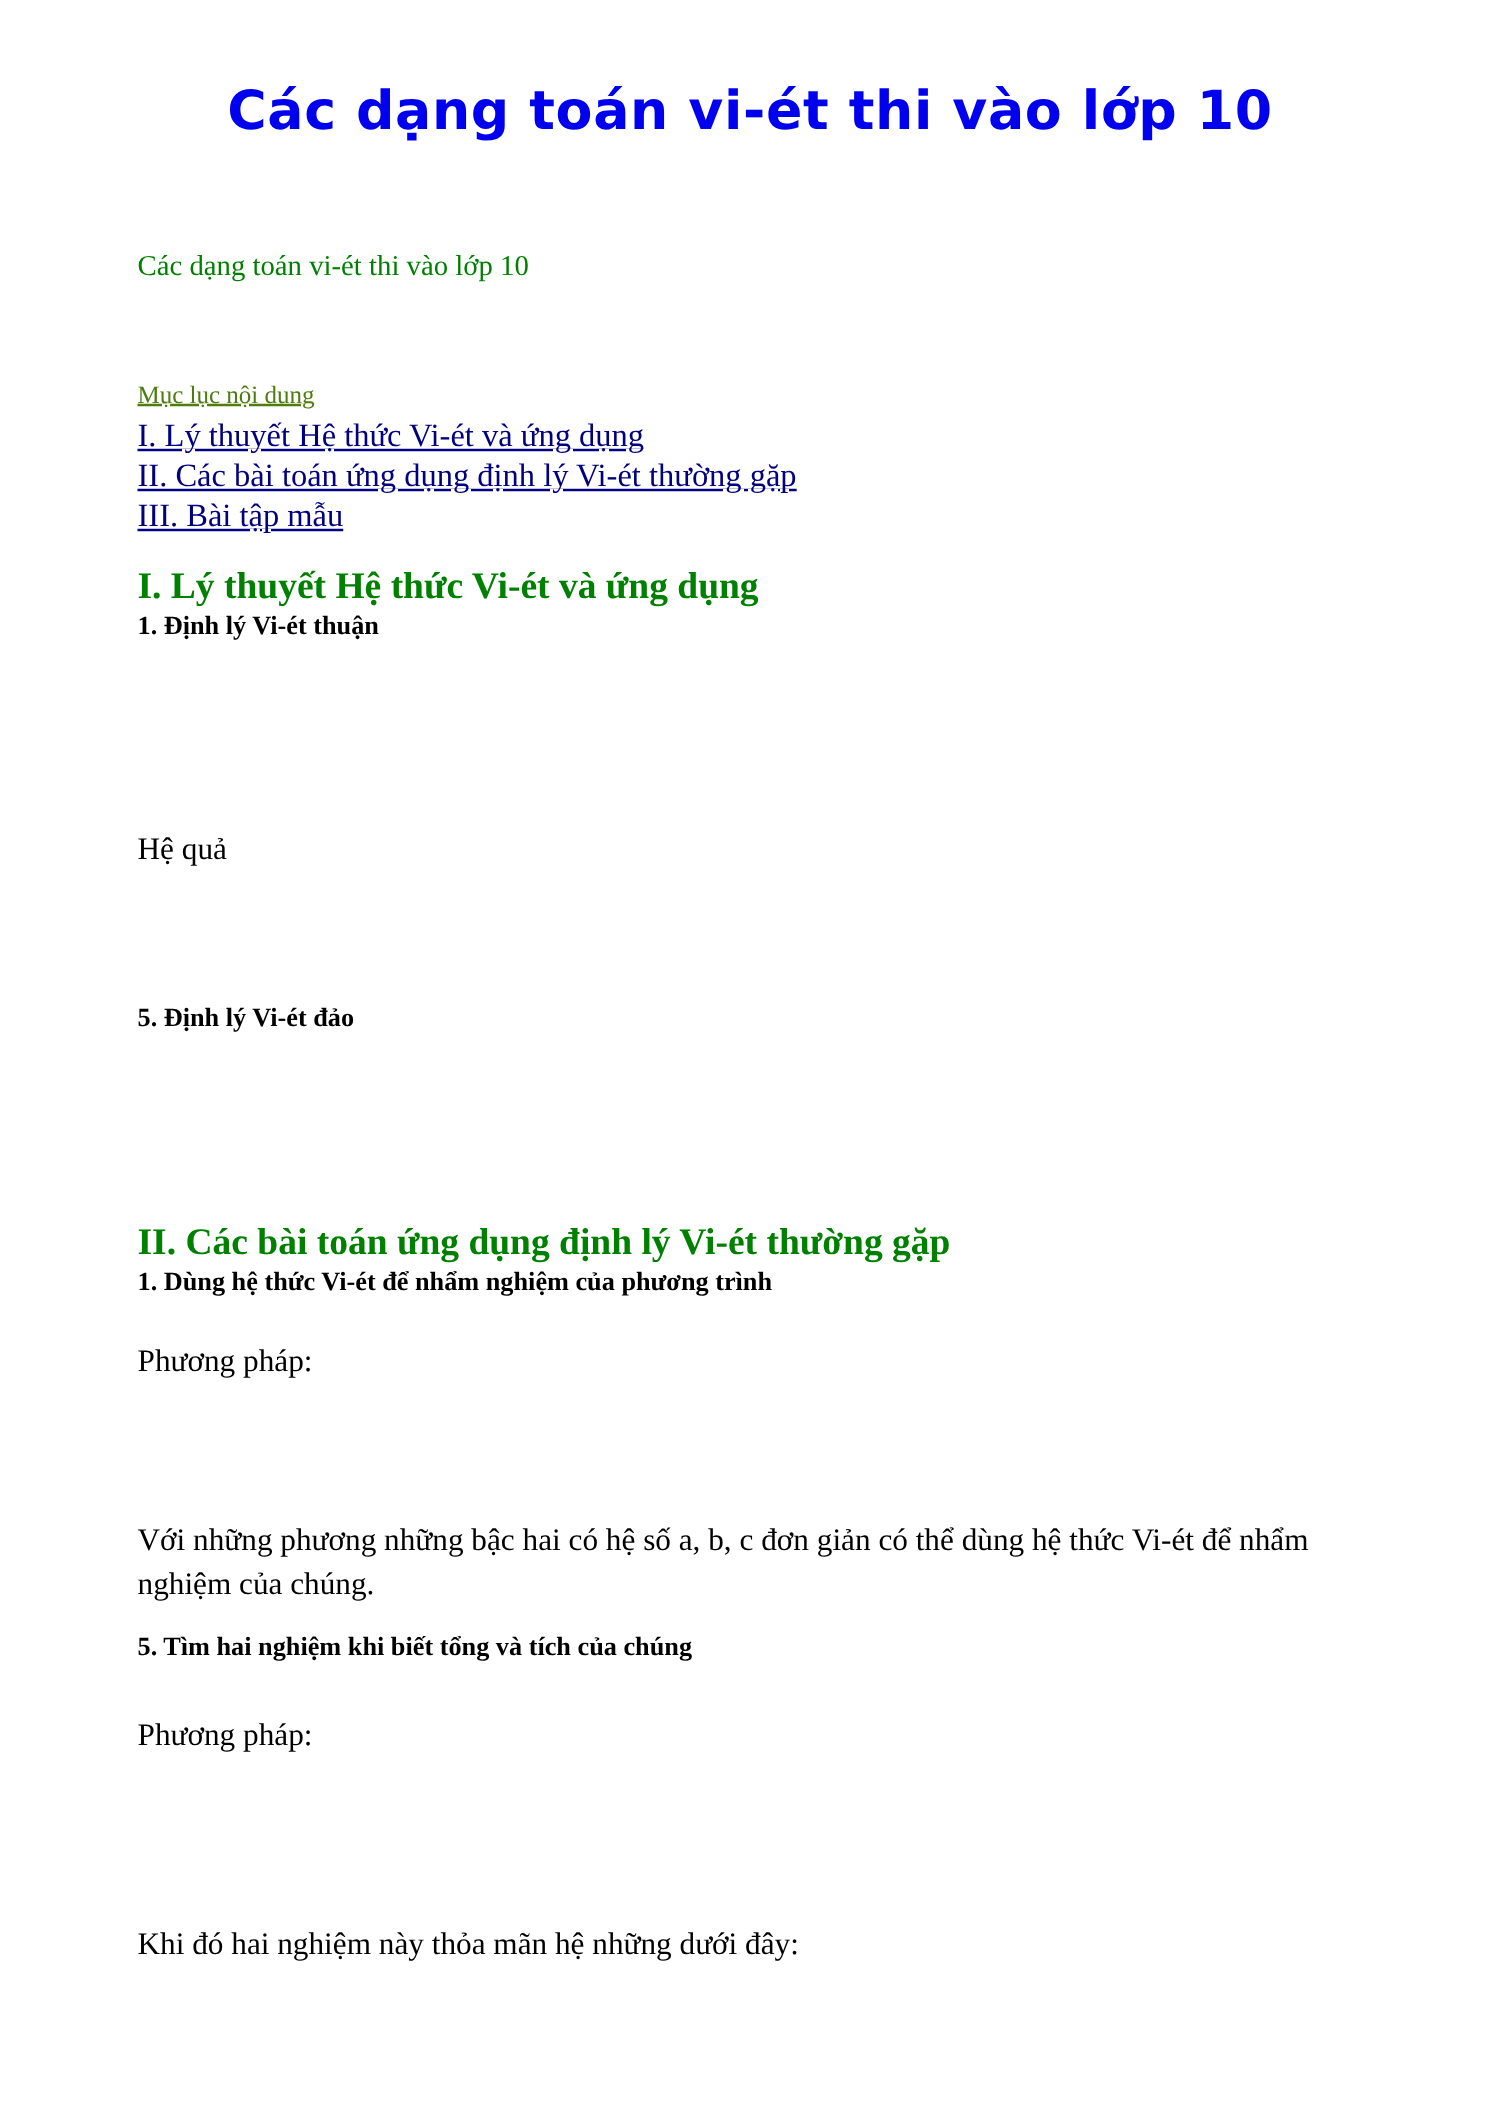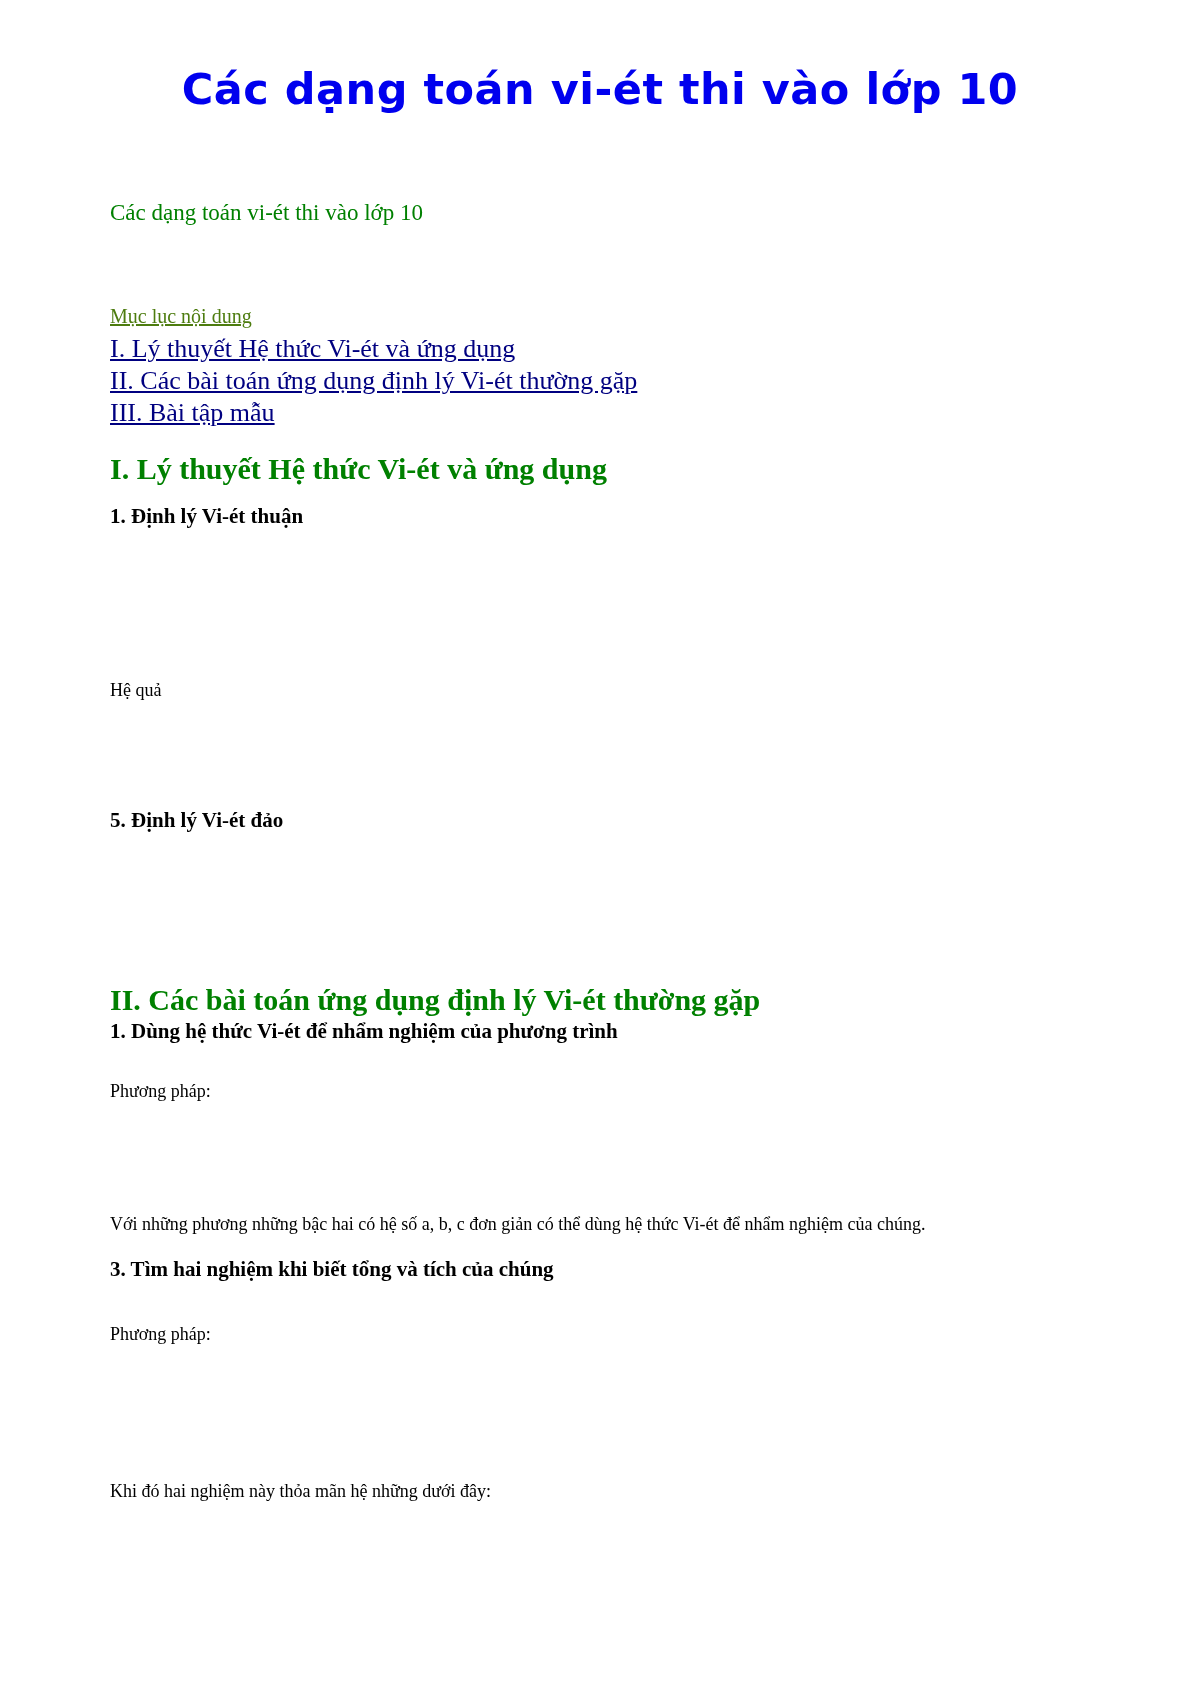--- a/index.html
+++ b/index.html
@@ -58,26 +58,26 @@
     color: #008000;
   }
   h2.sec1 { margin-top: 22px; }
   h2.sec2 { margin-top: 10px; }
   h3.sub-heading {
     font-size: 21px;
     line-height: 1.3;
     font-weight: bold;
     color: #000000;
   }
-  .mt16 { margin-top: 16px; }
+  .mt16 { }
   .mt25 { margin-top: 25px; }
   .mt14 { }
   .mt19 { margin-top: 19px; }
   .body-text {
-    font-size: 18px;
+    font-size: 25px;
     line-height: 1.4;
     color: #000000;
     max-width: 985px;
   }
   .mt28 { margin-top: 28px; }
   .mt33 { margin-top: 33px; }
   .mt39 { margin-top: 39px; }
   
   .formula-gap-a { height: 147px; }
   .formula-gap-b { height: 79px; }
@@ -120,21 +120,21 @@
   <h2 class="section-heading sec2">II. Các bài toán ứng dụng định lý Vi-ét thường gặp</h2>
 
   <h3 class="sub-heading mt14">1. Dùng hệ thức Vi-ét để nhẩm nghiệm của phương trình</h3>
 
   <div class="body-text mt33">Phương pháp:</div>
 
   <div class="formula-gap-d"></div>
 
   <p class="body-text">Với những phương những bậc hai có hệ số a, b, c đơn giản có thể dùng hệ thức Vi-ét để nhẩm nghiệm của chúng.</p>
 
-  <h3 class="sub-heading mt19">3. Tìm hai nghiệm khi biết tổng và tích của chúng</h3>
+  <h3 class="sub-heading mt19">5. Tìm hai nghiệm khi biết tổng và tích của chúng</h3>
 
   <div class="body-text mt39">Phương pháp:</div>
 
   <div class="formula-gap-e"></div>
 
   <div class="body-text">Khi đó hai nghiệm này thỏa mãn hệ những dưới đây:</div>
 
 </div>
 
 </body></html>

